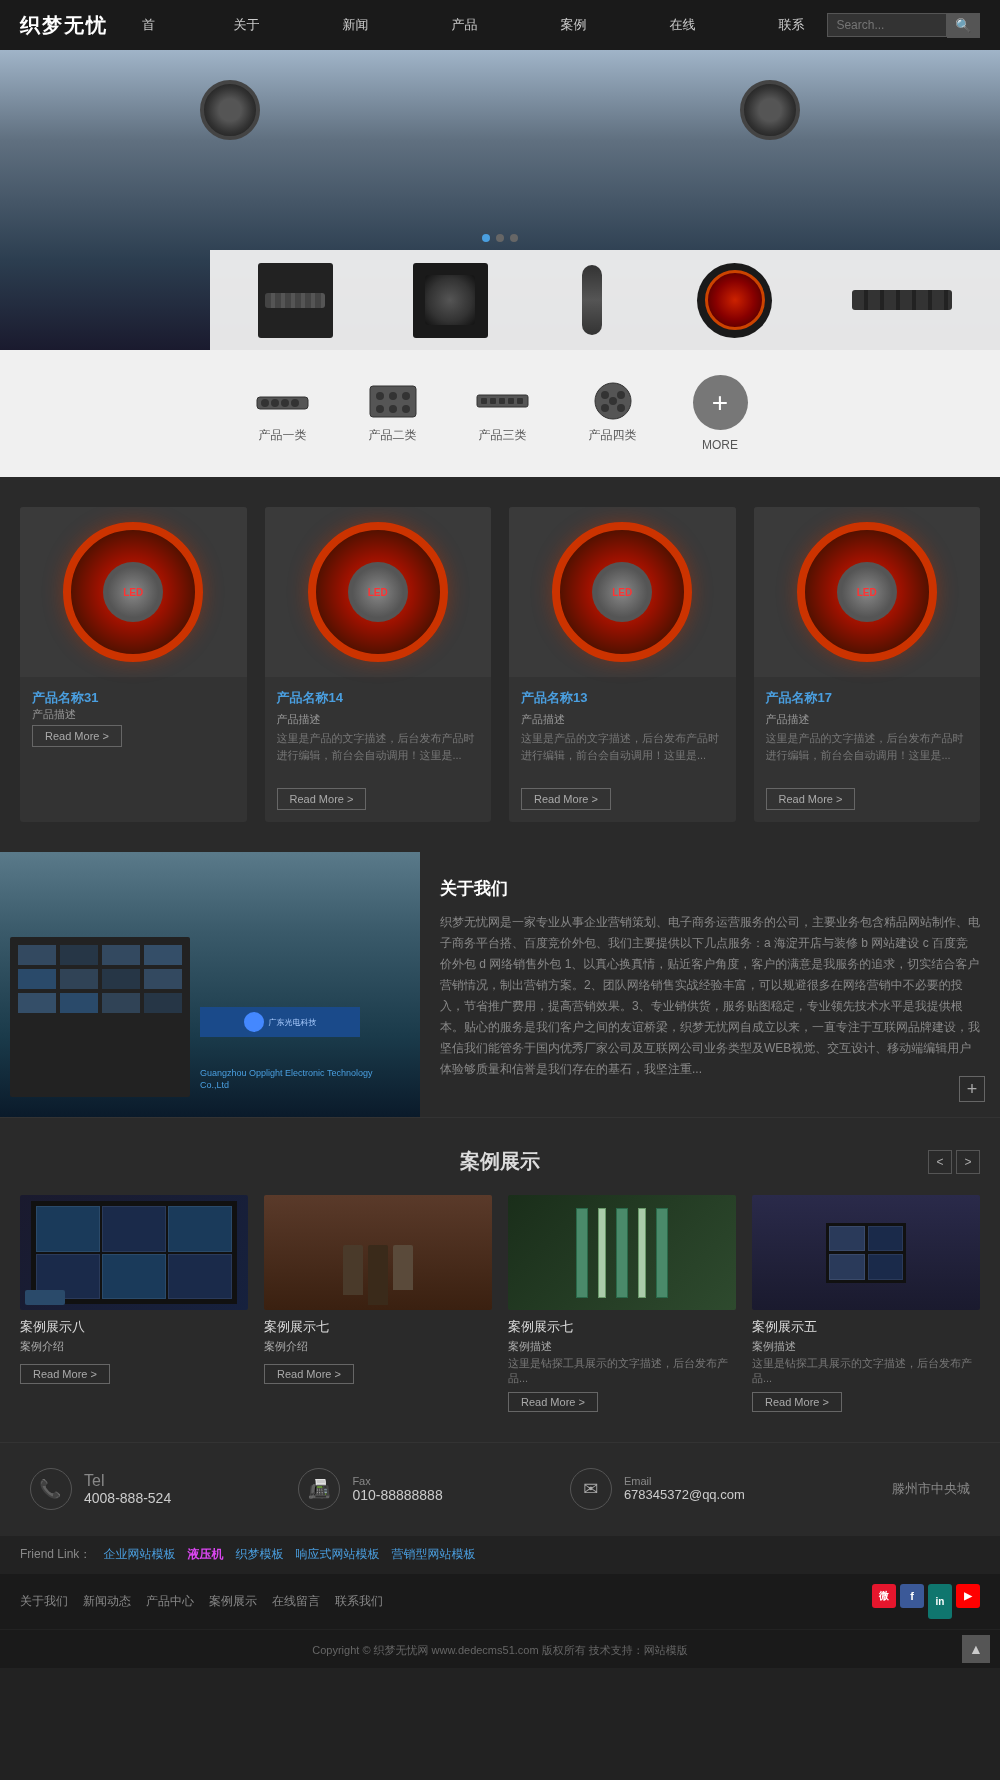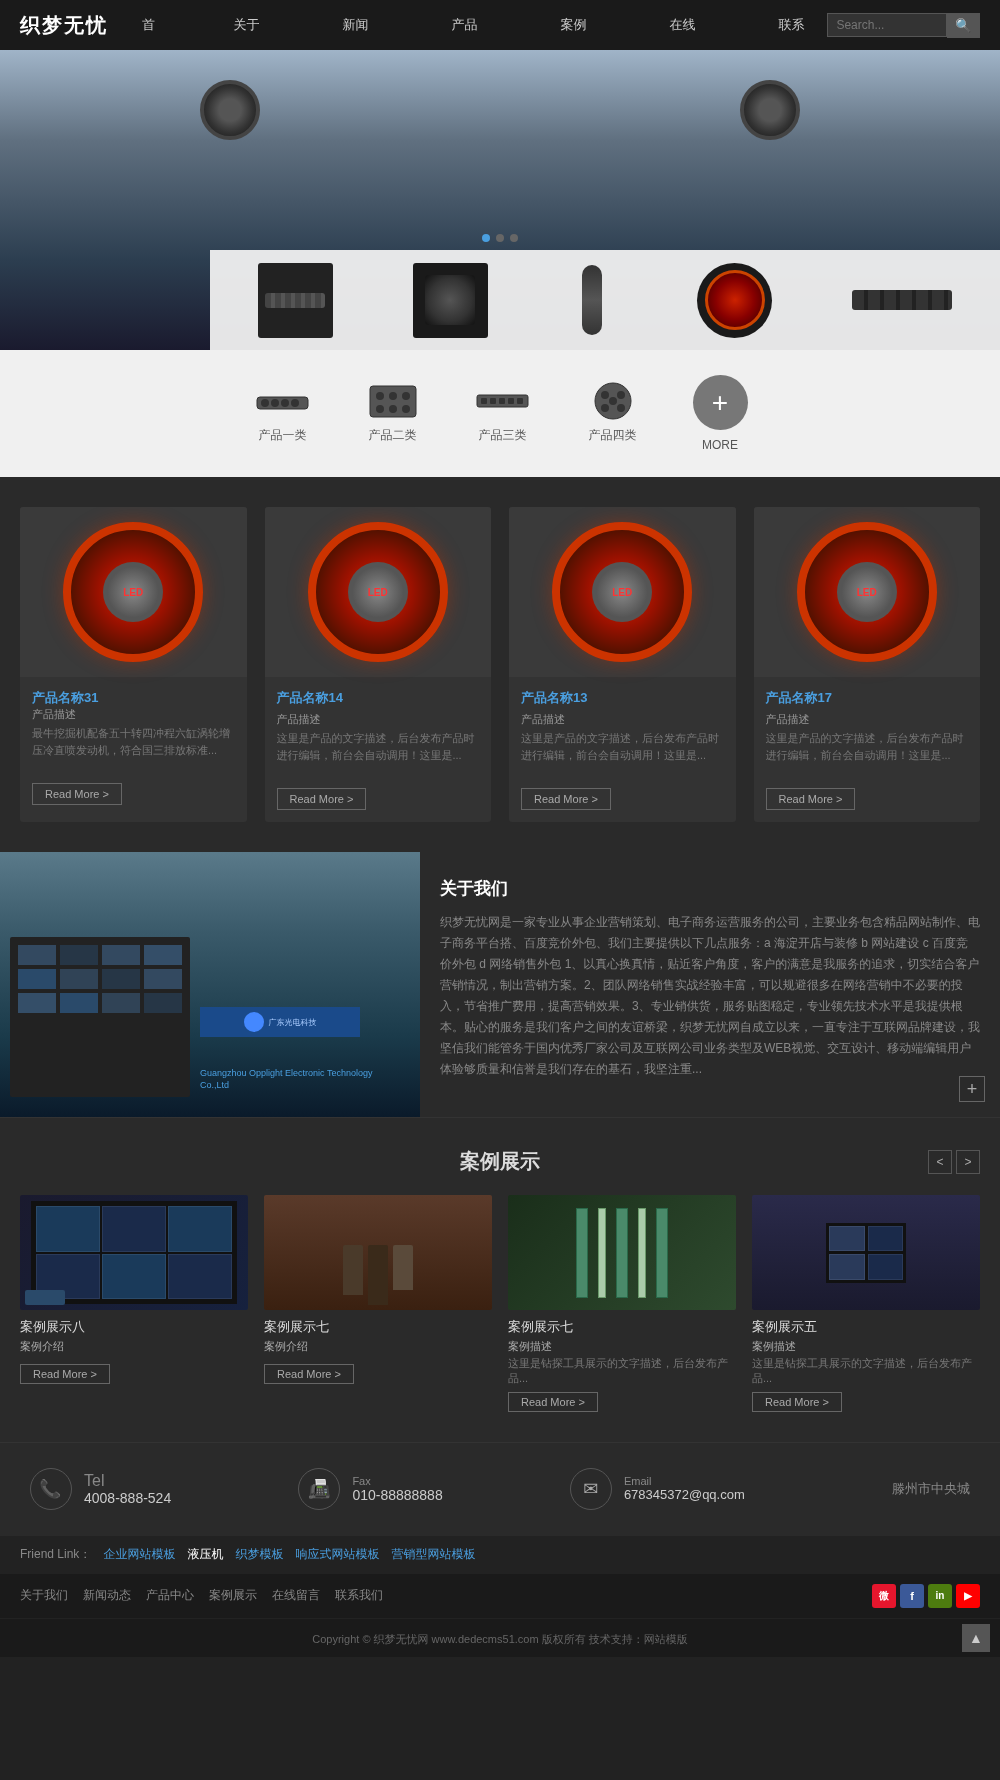--- a/index.html
+++ b/index.html
@@ -136,21 +136,20 @@
       <div style="width:100%; height:170px; background:#3a3a3a; display:flex; align-items:center; justify-content:center;">
         <div style="width:140px; height:140px; border-radius:50%; background:radial-gradient(circle, #dd2200 0%, #991100 40%, #551100 70%, #220000 100%); border:8px solid #cc3300; position:relative; display:flex; align-items:center; justify-content:center; box-shadow: 0 0 20px rgba(200,50,0,0.4);">
           <div style="width:60px; height:60px; border-radius:50%; background:radial-gradient(circle, #888 0%, #555 60%); display:flex; align-items:center; justify-content:center;">
             <span style="color:#ff3333; font-size:10px; font-weight:bold;">LED</span>
           </div>
         </div>
       </div>
       <div style="padding:12px;">
         <div style="color:#4a9fe0; font-size:13px; font-weight:bold; ">产品名称31</div>
         <div style="color:#999; font-size:11px; margin-bottom:3px;">产品描述</div>
-        <div style="color:#777; font-size:11px; line-height:1.5; margin-bottom:10px; height:48px; overflow:hidden;">最牛挖掘机配备五十转四冲程六缸涡轮增压冷直喷发动机，符合国三排放标准...</div>
         <button style="border:1px solid #666; background:transparent; color:#aaa; padding:4px 12px; font-size:11px; cursor:pointer;">Read More &gt;</button>
       </div>
     </div>
 
     <div style="background:#333; border-radius:3px; overflow:hidden;">
       <div style="width:100%; height:170px; background:#3a3a3a; display:flex; align-items:center; justify-content:center;">
         <div style="width:140px; height:140px; border-radius:50%; background:radial-gradient(circle, #dd2200 0%, #991100 40%, #551100 70%, #220000 100%); border:8px solid #cc3300; position:relative; display:flex; align-items:center; justify-content:center; box-shadow: 0 0 20px rgba(200,50,0,0.4);">
           <div style="width:60px; height:60px; border-radius:50%; background:radial-gradient(circle, #888 0%, #555 60%); display:flex; align-items:center; justify-content:center;">
             <span style="color:#ff3333; font-size:10px; font-weight:bold;">LED</span>
           </div>
@@ -343,38 +342,38 @@
       <div style="color:#ccc; font-size:13px;">678345372@qq.com</div>
     </div>
   </div>
 
   <div style="color:#888; font-size:13px; margin-left:20px;">滕州市中央城</div>
 </div>
 
 <div style="background:#222; padding:10px 20px; display:flex; align-items:center; gap:12px; border-top:1px solid #2a2a2a;">
   <span style="color:#888; font-size:12px; white-space:nowrap;">Friend Link：</span>
   <a href="#" style="color:#4a9fe0; font-size:12px; text-decoration:none;">企业网站模板</a>
-  <a href="#" style="color:#ffffff; font-size:12px; text-decoration:none;">液压机</a>
+  <a href="#" style="color:#d946ef; font-size:12px; text-decoration:none;font-weight:bold;">液压机</a>
   <a href="#" style="color:#4a9fe0; font-size:12px; text-decoration:none;">织梦模板</a>
   <a href="#" style="color:#4a9fe0; font-size:12px; text-decoration:none;">响应式网站模板</a>
   <a href="#" style="color:#4a9fe0; font-size:12px; text-decoration:none;">营销型网站模板</a>
 </div>
 
 <div style="background:#1a1a1a; padding:10px 20px; display:flex; align-items:center; gap:15px; border-top:1px solid #222;">
   <a href="#" style="color:#888; font-size:12px; text-decoration:none;">关于我们</a>
   <a href="#" style="color:#888; font-size:12px; text-decoration:none;">新闻动态</a>
   <a href="#" style="color:#888; font-size:12px; text-decoration:none;">产品中心</a>
   <a href="#" style="color:#888; font-size:12px; text-decoration:none;">案例展示</a>
   <a href="#" style="color:#888; font-size:12px; text-decoration:none;">在线留言</a>
   <a href="#" style="color:#888; font-size:12px; text-decoration:none;">联系我们</a>
 
   <div style="margin-left:auto; display:flex; gap:4px;">
     <button style="width:24px; height:24px; border-radius:3px; background:#e6162d; border:none; color:#fff; font-size:10px; cursor:pointer; font-weight:bold;">微</button>
     <button style="width:24px; height:24px; border-radius:3px; background:#3b5998; border:none; color:#fff; font-size:11px; cursor:pointer; font-weight:bold;">f</button>
-    <button style="width:24px; height:24px; border-radius:3px; background:#4d7c0f; border:none; color:#fff; font-size:10px; cursor:pointer; font-weight:bold;">in</button>
+    <button style="width:24px; height:35px; border-radius:3px; background:#0f766e; border:none; color:#fff; font-size:10px; cursor:pointer; font-weight:bold;">in</button>
     <button style="width:24px; height:24px; border-radius:3px; background:#ff0000; border:none; color:#fff; font-size:10px; cursor:pointer; font-weight:bold;">▶</button>
   </div>
 </div>
 
 <div style="background:#1a1a1a; padding:10px 20px; text-align:center; border-top:1px solid #222; position:relative;">
   <span style="color:#666; font-size:11px;">Copyright © 织梦无忧网 www.dedecms51.com 版权所有  技术支持：网站模版</span>
   <div style="position:absolute; right:10px; top:50%; transform:translateY(-50%); width:28px; height:28px; background:#555; display:flex; align-items:center; justify-content:center; color:#ccc; cursor:pointer; font-size:14px;">▲</div>
 </div>
 
 </body></html>

